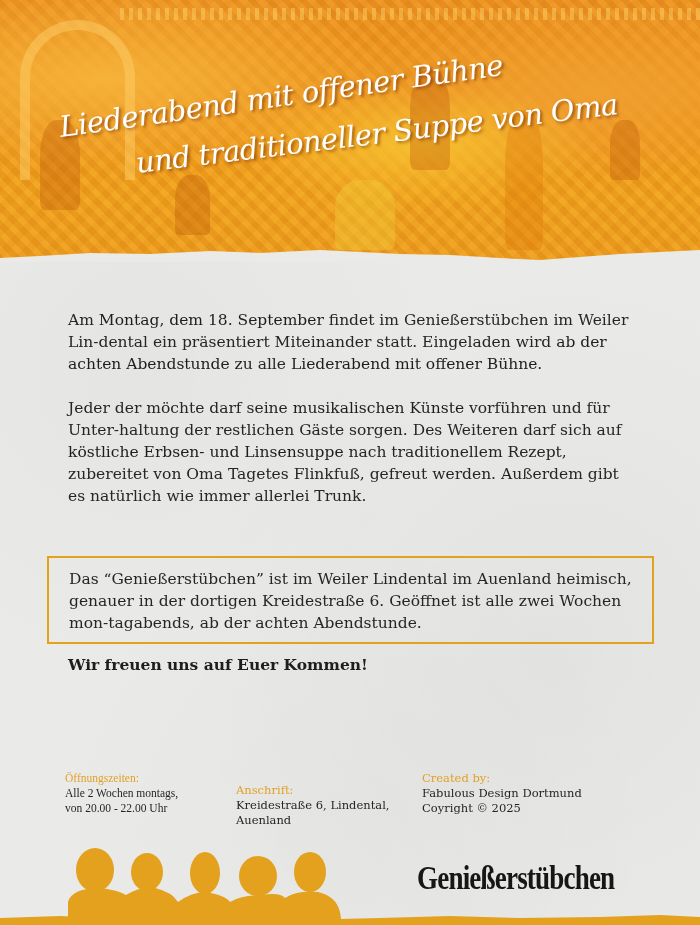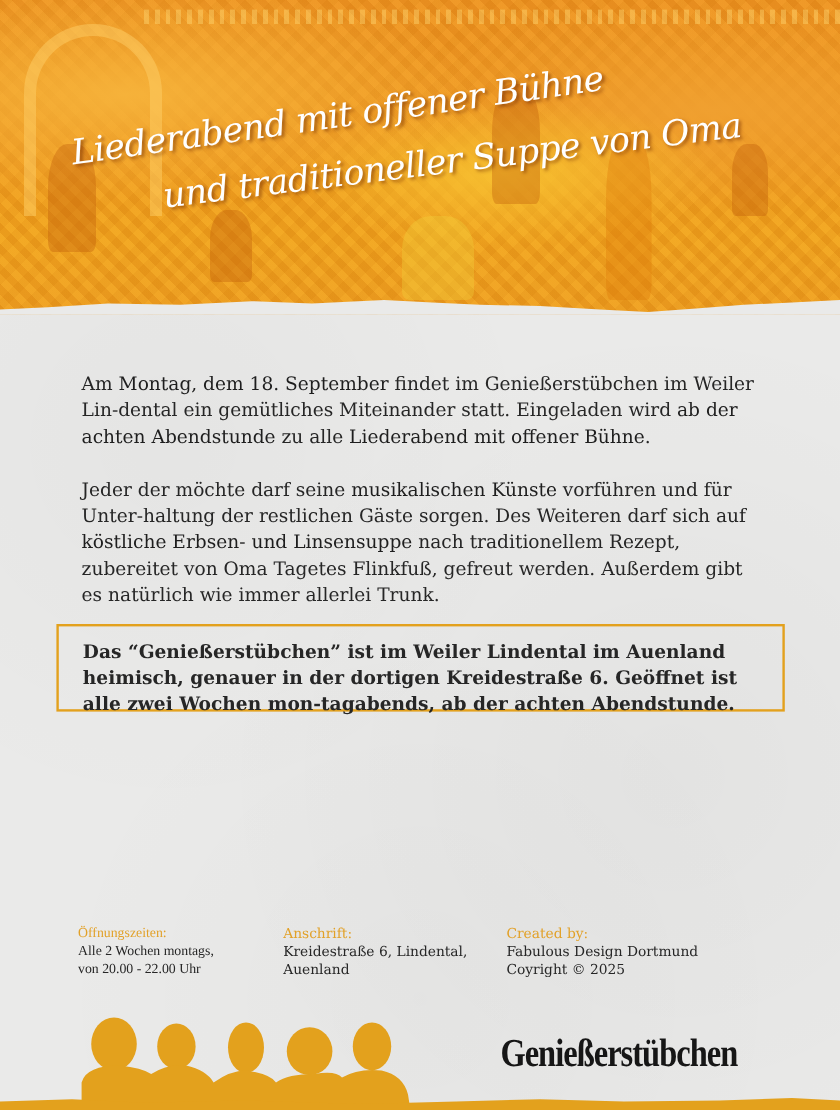--- a/index.html
+++ b/index.html
@@ -64,36 +64,36 @@
 
     
     .content {
       position: absolute; left: 68px; width: 570px; font-size: 15.5px; line-height: 22px;
       color: #262626;
     }
     .content b { font-weight: normal; color: #1e1e1e; }
     .p1 { top: 309px; }
     .p2 { top: 397px; }
     .infobox {
-      position: absolute; left: 47px; top: 520px; width: 607px; height: 73px;
-      border: 2px solid #e3a11d; box-sizing: border-box; font-weight: bold;
+      position: absolute; left: 47px; top: 556px; width: 607px; height: 88px;
+      border: 2px solid #e3a11d; box-sizing: border-box;
     }
     .infobox-text {
       position: absolute; left: 20px; top: 10px; width: 575px;
       font-size: 15.5px; line-height: 22px; color: #262626;
     }
     .closing { position: absolute; left: 68px; top: 654px; font-size: 15.5px; line-height: 22px; }
     .closing .greet { font-weight: bold; color: #1e1e1e; }
     .closing .sig { color: #e2a128; }
 
     
     .footcol { position: absolute; top: 771px; font-size: 11.5px; line-height: 15px; color: #262626; }
     .footcol .head { color: #e2a128; }
     .fc1 { left: 65px; font-family: Liberation Serif, serif; }
-    .fc2 { left: 236px; }
+    .fc2 { left: 236px; margin-top: 12px; }
     .fc3 { left: 422px; }
 
     .silhouettes { position: absolute; left: 0; top: 840px; width: 700px; height: 85px; }
     .logo {
       position: absolute; left: 417px; top: 860px;
       font-family: "Liberation Serif", serif; font-weight: bold;
       font-size: 33px; color: #161616; letter-spacing: -1px;
       transform: scaleX(0.82); transform-origin: left center;
     }
   </style>
@@ -114,28 +114,29 @@
   <div class="banner-figure" style="left:335px;top:180px;width:60px;height:70px;background:rgba(240,210,60,0.35);"></div>
 
   <div class="banner-title l1">Liederabend mit offener Bühne</div>
   <div class="banner-title l2">und traditioneller Suppe von Oma</div>
 
   <svg class="torn-edge" viewBox="0 0 700 30" preserveAspectRatio="none">
     <path d="M0,22 L40,20 L90,17 L150,18 L210,15 L260,17 L320,14 L360,16 L400,18 L450,19 L500,22 L540,24 L580,21 L620,18 L660,16 L700,14 L700,30 L0,30 Z" fill="#eaeae9"></path>
   </svg>
 </div>
 
-<div class="content p1" id="p1"><span>Am </span><b>Montag, dem 18. September</b><span> findet im Genießerstübchen im Weiler Lin-dental ein gemütliches Miteinander statt. Eingeladen wird </span><b>ab der achten Abendstunde</b><span> zu alle </span><b>Liederabend mit offener Bühne</b><span>.</span></div>
+<div class="content p1" id="p1"><span>Am </span><b>Montag, dem 18. September</b><span> findet im Genießerstübchen im Weiler Lin-dental ein präsentiert Miteinander statt. Eingeladen wird </span><b>ab der achten Abendstunde</b><span> zu alle </span><b>Liederabend mit offener Bühne</b><span>.</span></div>
 <div class="content p2" id="p2"><span>Jeder der möchte darf seine </span><b>musikalischen Künste</b><span> vorführen und für Unter-haltung der restlichen Gäste sorgen. Des Weiteren darf sich auf </span><b>köstliche Erbsen- und Linsensuppe</b><span> nach traditionellem Rezept, zubereitet von Oma Tagetes Flinkfuß, gefreut werden. Außerdem gibt es natürlich wie immer allerlei Trunk.</span></div>
 
 <div class="infobox">
   <div class="infobox-text">Das “Genießerstübchen” ist im Weiler Lindental im Auenland heimisch, genauer in der dortigen Kreidestraße 6. Geöffnet ist alle zwei Wochen mon-tagabends, ab der achten Abendstunde.</div>
 </div>
 
 <div class="closing">
+  <div class="greet">Wir freuen uns auf Euer Kommen!</div>
 </div>
 
 <div class="footcol fc1">
   <div class="head">Öffnungszeiten:</div>
   <div>Alle 2 Wochen montags,</div>
   <div>von 20.00 - 22.00 Uhr</div>
 </div>
 <div class="footcol fc2">
   <div class="head">Anschrift:</div>
   <div>Kreidestraße 6, Lindental,</div>

